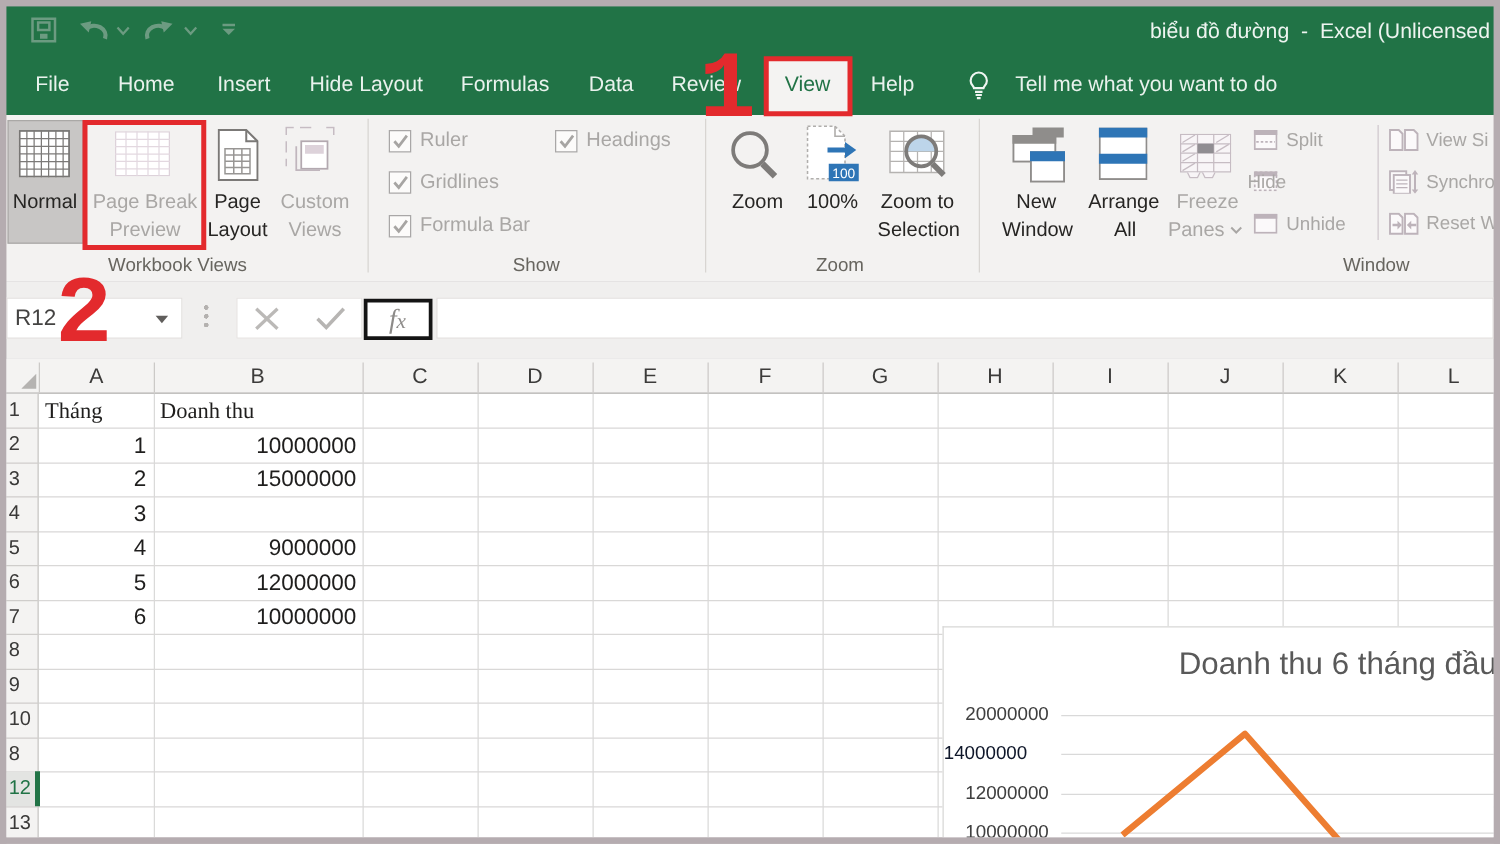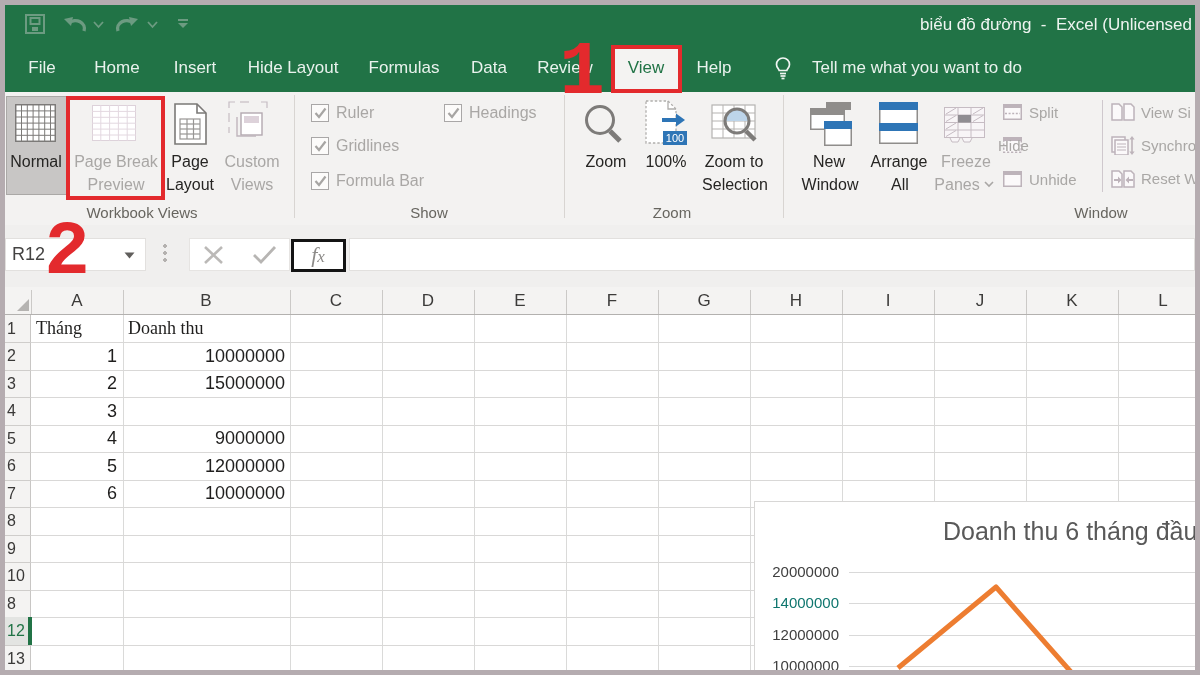--- a/index.html
+++ b/index.html
@@ -402,21 +402,21 @@
   <div class="abs cellnum" style="left:31px;top:480px;width:86px;height:27px;line-height:27px">6</div>
   <div class="abs cellnum" style="left:123px;top:342px;width:162px;height:28px;line-height:28px">10000000</div>
   <div class="abs cellnum" style="left:123px;top:370px;width:162px;height:27px;line-height:27px">15000000</div>
   <div class="abs cellnum" style="left:123px;top:425px;width:162px;height:27px;line-height:27px">9000000</div>
   <div class="abs cellnum" style="left:123px;top:452px;width:162px;height:28px;line-height:28px">12000000</div>
   <div class="abs cellnum" style="left:123px;top:480px;width:162px;height:27px;line-height:27px">10000000</div>
 
   <div class="abs" style="left:754px;top:501px;width:441px;height:169px;background:#fff;border-left:1px solid #d8d7d6;border-top:1px solid #d8d7d6;box-sizing:border-box;overflow:hidden">
     <div class="abs" style="left:188px;top:15px;font-size:25px;color:#595959;white-space:nowrap">Doanh thu 6 tháng đầu năm</div>
     <div class="abs" style="left:0;top:61px;width:84px;text-align:right;font-size:15px;color:#404040">20000000</div>
-    <div class="abs" style="left:0;top:92px;width:84px;text-align:right;font-size:15px;color:#0f766e">14000000</div>
+    <div class="abs" style="left:0;top:92px;width:84px;text-align:left;font-size:15px;color:#0f172a">14000000</div>
     <div class="abs" style="left:0;top:124px;width:84px;text-align:right;font-size:15px;color:#404040">12000000</div>
     <div class="abs" style="left:0;top:155px;width:84px;text-align:right;font-size:15px;color:#404040">10000000</div>
     <div class="abs" style="left:94px;top:70px;width:347px;height:1px;background:#d9d9d9"></div>
     <div class="abs" style="left:94px;top:101px;width:347px;height:1px;background:#d9d9d9"></div>
     <div class="abs" style="left:94px;top:133px;width:347px;height:1px;background:#d9d9d9"></div>
     <div class="abs" style="left:94px;top:164px;width:347px;height:1px;background:#d9d9d9"></div>
     <svg class="abs" style="left:0;top:0" width="441" height="169" viewBox="0 0 441 169">
       <polyline points="143,166 241,85 339,196" fill="none" stroke="#ed7d31" stroke-width="5" stroke-linejoin="round"></polyline>
     </svg>
   </div>

